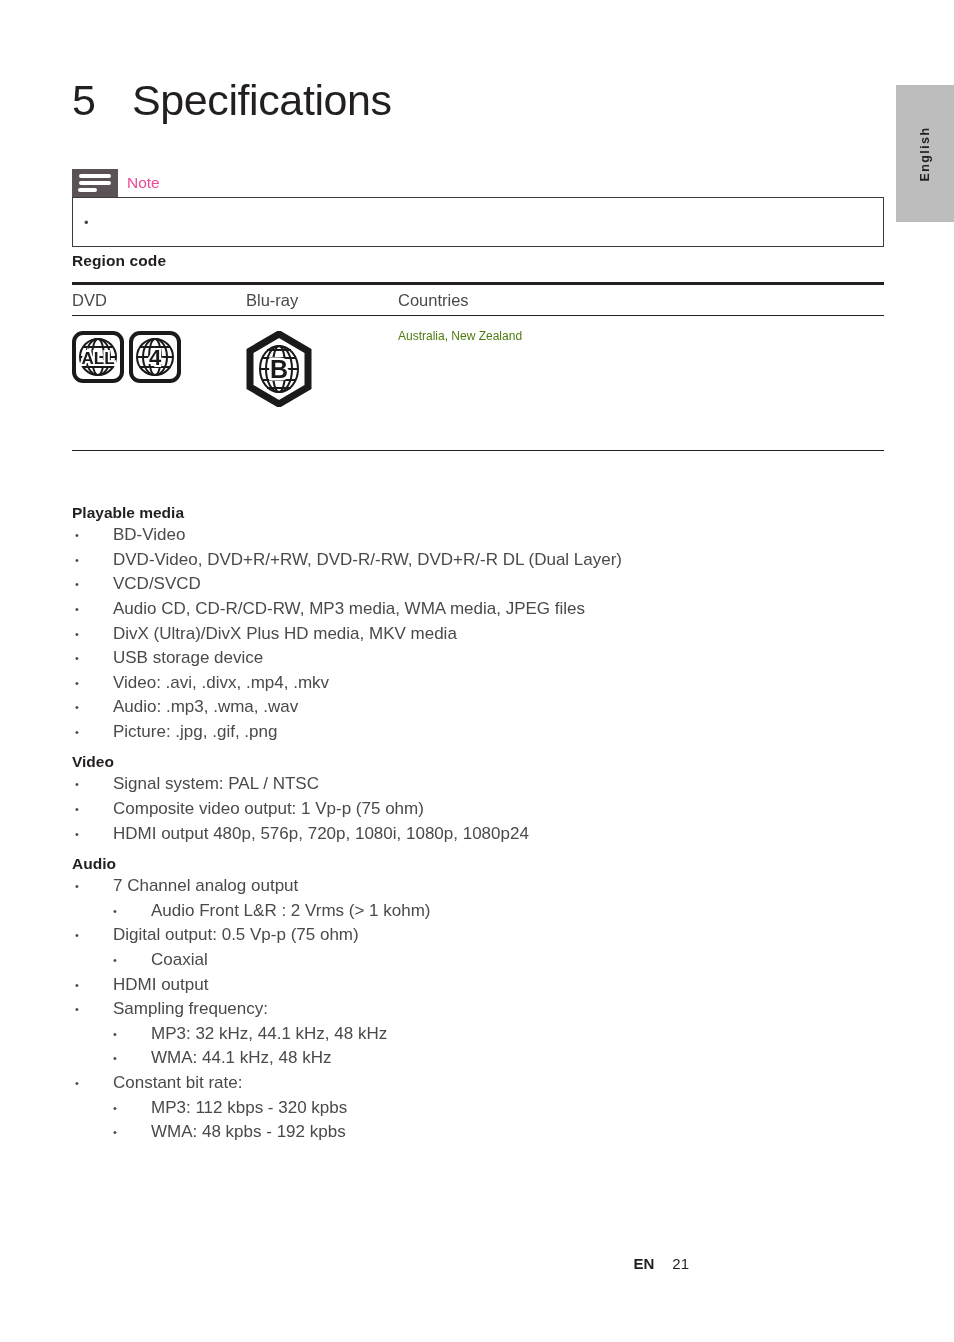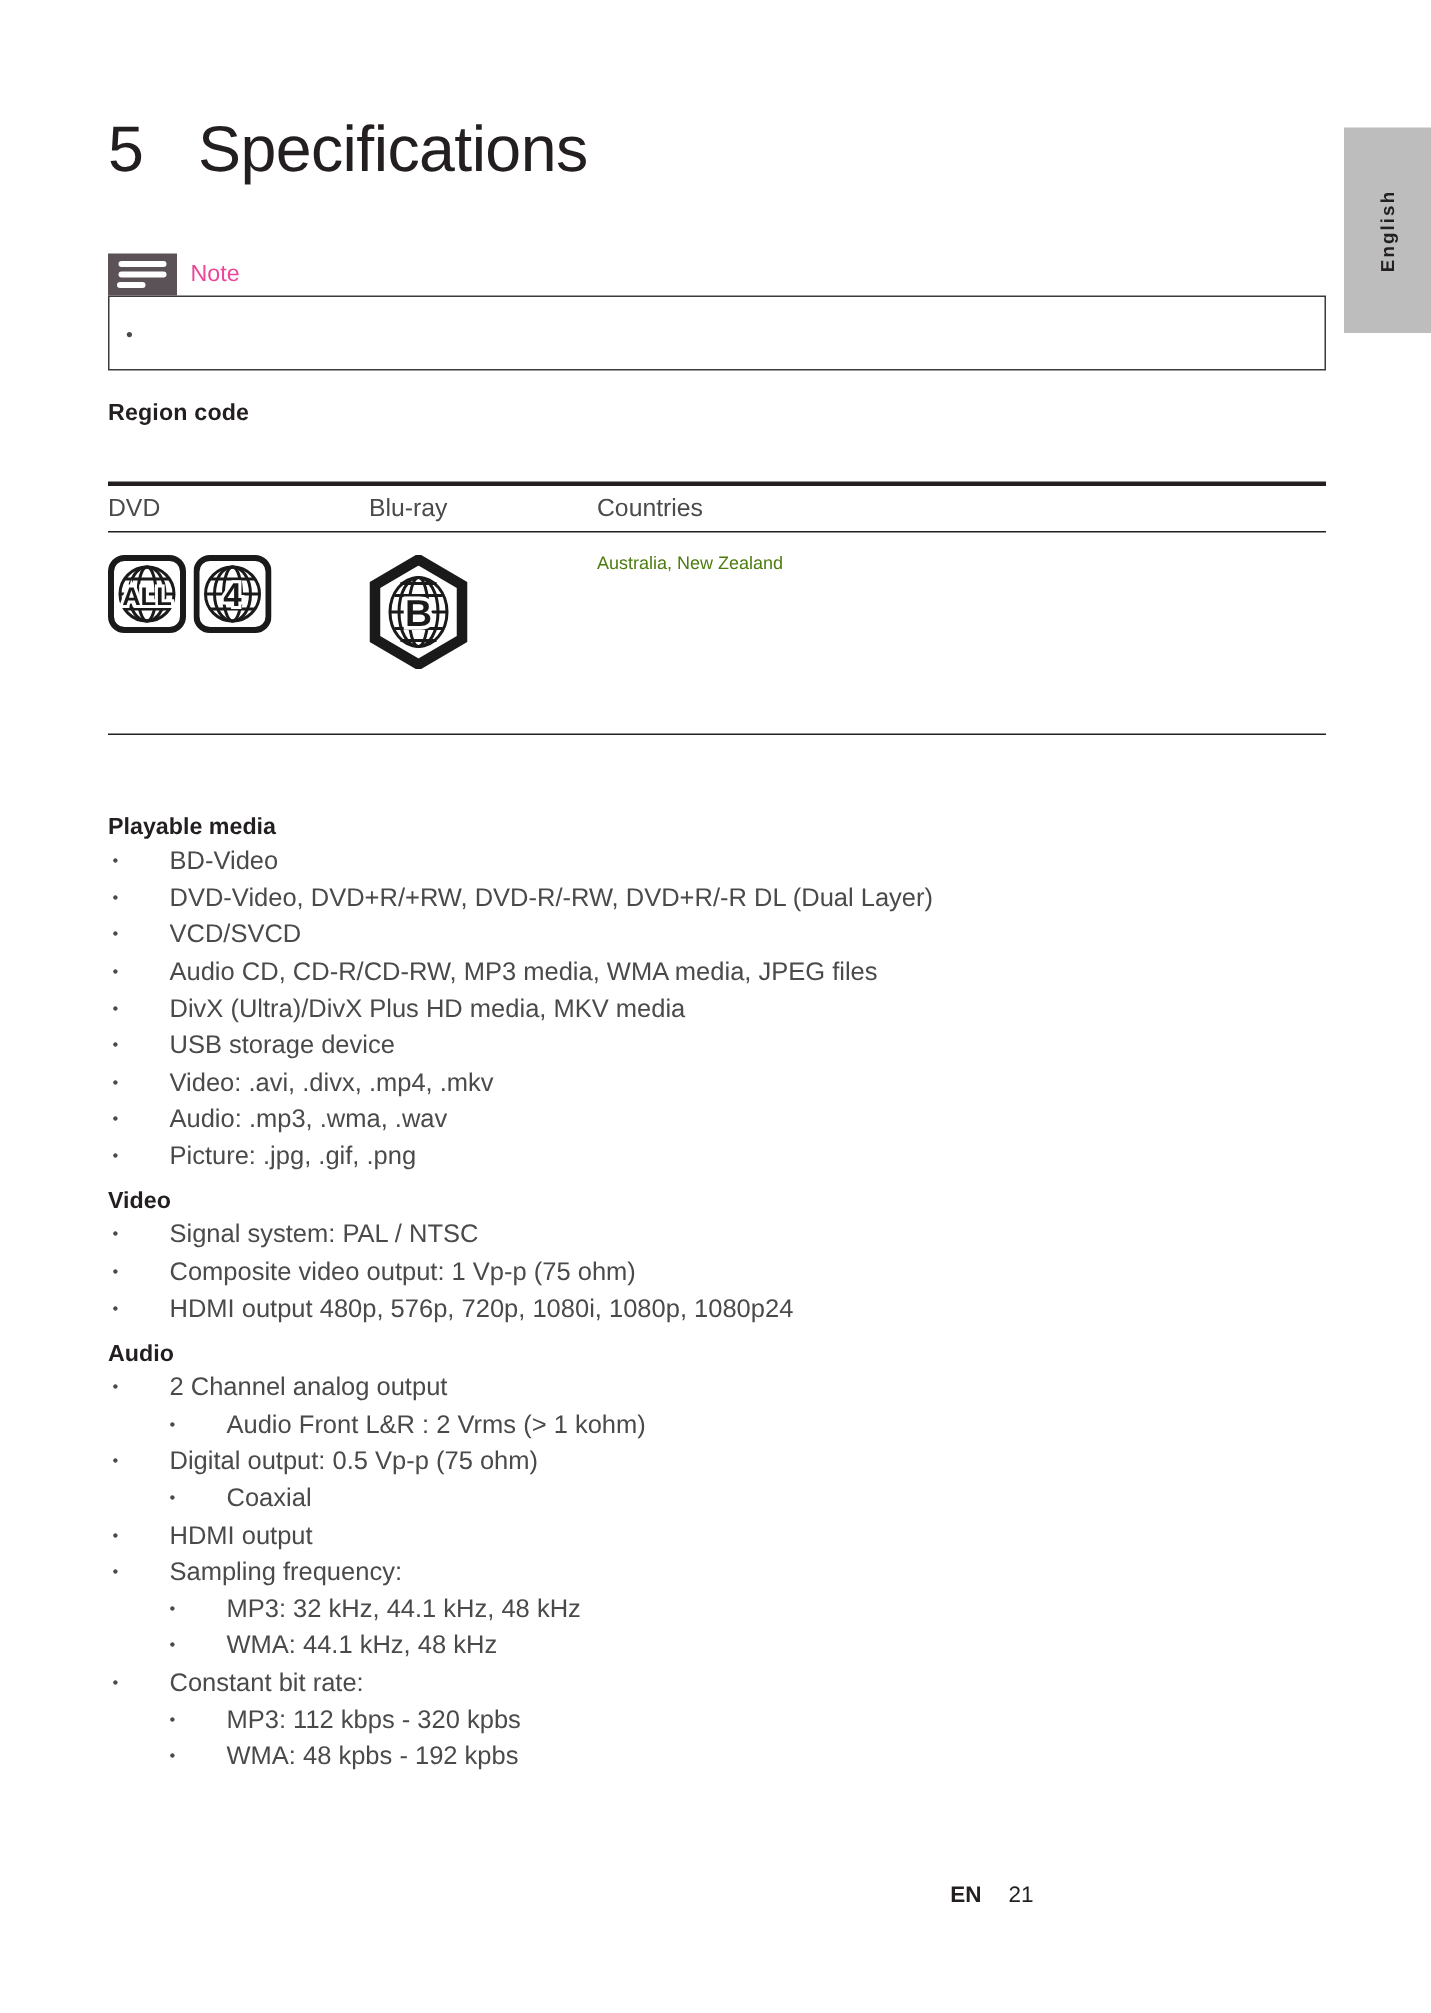--- a/index.html
+++ b/index.html
@@ -109,32 +109,32 @@
   .note-body .nb-text {
     font-size: 15.5px;
     color: #4a4a4a;
   }
 
   
   .sec-head {
     font-size: 15.5px;
     font-weight: 700;
     color: #231f20;
-    margin-top: 20px;
+    margin-top: 5px;
     letter-spacing: 0.1px;
   }
   .para {
     font-size: 17px;
     color: #4a4a4a;
     margin-top: 5px;
   }
 
   
   .rtable {
-    margin-top: 36px;
+    margin-top: 12px;
     border-top: 3px solid #231f20;
   }
   .rt-headrow {
     display: flex;
     border-bottom: 1.4px solid #231f20;
     height: 30px;
     align-items: center;
   }
   .rt-headrow > div {
     font-size: 16.5px;
@@ -367,21 +367,21 @@
             <span class="bul">•</span>
             <span class="txt">HDMI output 480p, 576p, 720p, 1080i, 1080p, 1080p24</span>
           </li>
         </ul>
       </div>
       <div class="spec-block">
         <div class="spec-head">Audio</div>
         <ul class="spec">
           <li class="lvl1">
             <span class="bul">•</span>
-            <span class="txt">2 Channel analog output</span>
+            <span class="txt">7 Channel analog output</span>
           </li>
           <li class="lvl2">
             <span class="bul">•</span>
             <span class="txt">Audio Front L&amp;R : 2 Vrms (&gt; 1 kohm)</span>
           </li>
           <li class="lvl1">
             <span class="bul">•</span>
             <span class="txt">Digital output: 0.5 Vp-p (75 ohm)</span>
           </li>
           <li class="lvl2">

